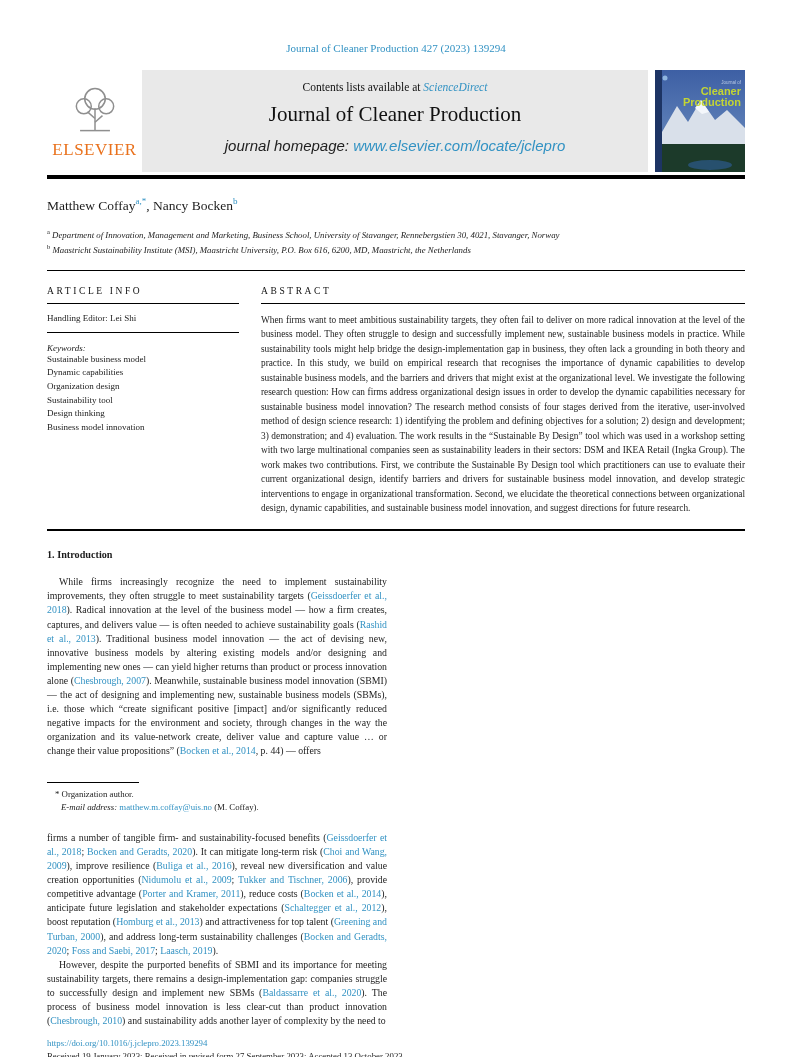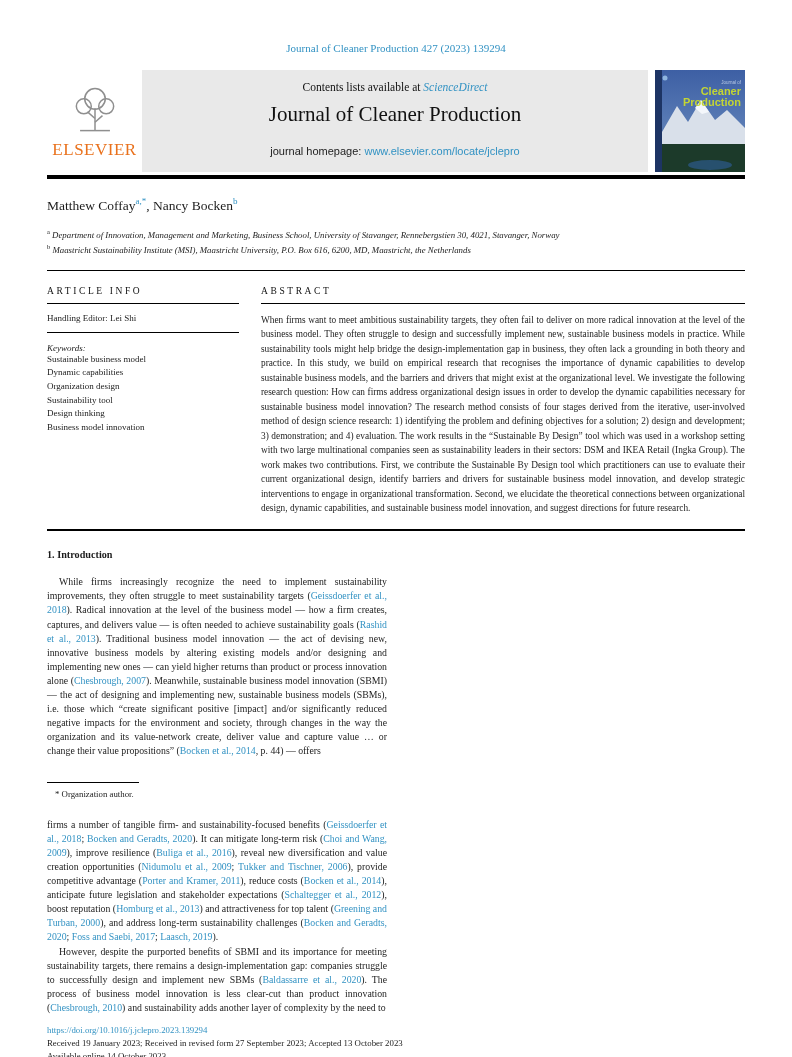--- a/index.html
+++ b/index.html
@@ -19,21 +19,21 @@
 
   
   .header-row{display:flex;align-items:stretch;height:102px;}
   .logo-box{width:95px;background:#fff;display:flex;flex-direction:column;align-items:center;justify-content:center;padding-bottom:1px;}
   .logo-tree svg{width:56px;height:56px;display:block;}
   .logo-text{font-size:17px;color:var(--orange);letter-spacing:.5px;line-height:1;margin-top:2px;}
   .gray-box{flex:1;background:#e9e9e9;text-align:center;padding-top:11px;}
   .contents-line{font-size:11.5px;color:#111;}
   .contents-line .lnk{color:var(--link);font-style:italic;}
   .journal-title{font-size:21px;margin-top:9px;color:#111;}
-  .homepage-line{font-family:"Liberation Sans", sans-serif;font-size:11px;margin-top:18px;color:#222;}
+  .homepage-line{font-family:"Liberation Sans", sans-serif;font-size:15px;margin-top:10px;color:#222;font-style:italic;}
   .homepage-line .lnk{color:var(--link);}
   .cover-box{width:90px;margin-left:7px;}
   .cover-box svg{display:block;width:90px;height:102px;}
   .thick-rule{height:4px;background:#000;margin-top:3px;}
 
   
   .title-row{display:flex;margin-top:34px;}
   .article-title{font-size:19px;line-height:1.34;width:612px;color:#111;}
   .badge{margin-left:auto;width:56px;height:45px;background:#f4f4f4;border:1px solid #dcdcdc;border-radius:4px;text-align:center;padding-top:3px;cursor:pointer;}
   .badge svg{width:20px;height:20px;display:block;margin:0 auto;}
@@ -172,20 +172,24 @@
 
   <div class="section-rule"></div>
 
   <div class="body-cols">
     <div class="col">
       <div class="intro-head">1. Introduction</div>
       <p class="para indent"><span>While firms increasingly recognize the need to implement sustainability improvements, they often struggle to meet sustainability targets (</span><span class="lnk">Geissdoerfer et al., 2018</span><span>). Radical innovation at the level of the business model — how a firm creates, captures, and delivers value — is often needed to achieve sustainability goals (</span><span class="lnk">Rashid et al., 2013</span><span>). Traditional business model innovation — the act of devising new, innovative business models by altering existing models and/or designing and implementing new ones — can yield higher returns than product or process innovation alone (</span><span class="lnk">Chesbrough, 2007</span><span>). Meanwhile, sustainable business model innovation (SBMI) — the act of designing and implementing new, sustainable business models (SBMs), i.e. those which “create significant positive [impact] and/or significantly reduced negative impacts for the environment and society, through changes in the way the organization and its value-network create, deliver value and capture value … or change their value propositions” (</span><span class="lnk">Bocken et al., 2014</span><span>, p. 44) — offers</span></p>
       <div class="footnote">
         <div class="footnote-rule"></div>
         <div class="fn1">* Organization author.</div>
+        <div class="fn2">
+          <span class="em">E-mail address:</span>
+          <span class="lnk">matthew.m.coffay@uis.no</span><span> (M. Coffay).</span>
+        </div>
       </div>
     </div>
     <div class="col">
       <p class="para"><span>firms a number of tangible firm- and sustainability-focused benefits (</span><span class="lnk">Geissdoerfer et al., 2018</span><span>; </span><span class="lnk">Bocken and Geradts, 2020</span><span>). It can mitigate long-term risk (</span><span class="lnk">Choi and Wang, 2009</span><span>), improve resilience (</span><span class="lnk">Buliga et al., 2016</span><span>), reveal new diversification and value creation opportunities (</span><span class="lnk">Nidumolu et al., 2009</span><span>; </span><span class="lnk">Tukker and Tischner, 2006</span><span>), provide competitive advantage (</span><span class="lnk">Porter and Kramer, 2011</span><span>), reduce costs (</span><span class="lnk">Bocken et al., 2014</span><span>), anticipate future legislation and stakeholder expectations (</span><span class="lnk">Schaltegger et al., 2012</span><span>), boost reputation (</span><span class="lnk">Homburg et al., 2013</span><span>) and attractiveness for top talent (</span><span class="lnk">Greening and Turban, 2000</span><span>), and address long-term sustainability challenges (</span><span class="lnk">Bocken and Geradts, 2020</span><span>; </span><span class="lnk">Foss and Saebi, 2017</span><span>; </span><span class="lnk">Laasch, 2019</span><span>).</span></p>
       <p class="para indent"><span>However, despite the purported benefits of SBMI and its importance for meeting sustainability targets, there remains a design-implementation gap: companies struggle to successfully design and implement new SBMs (</span><span class="lnk">Baldassarre et al., 2020</span><span>). The process of business model innovation is less clear-cut than product innovation (</span><span class="lnk">Chesbrough, 2010</span><span>) and sustainability adds another layer of complexity by the need to</span></p>
     </div>
   </div>
 
   <div class="footer">
     <div class="doi">https://doi.org/10.1016/j.jclepro.2023.139294</div>

